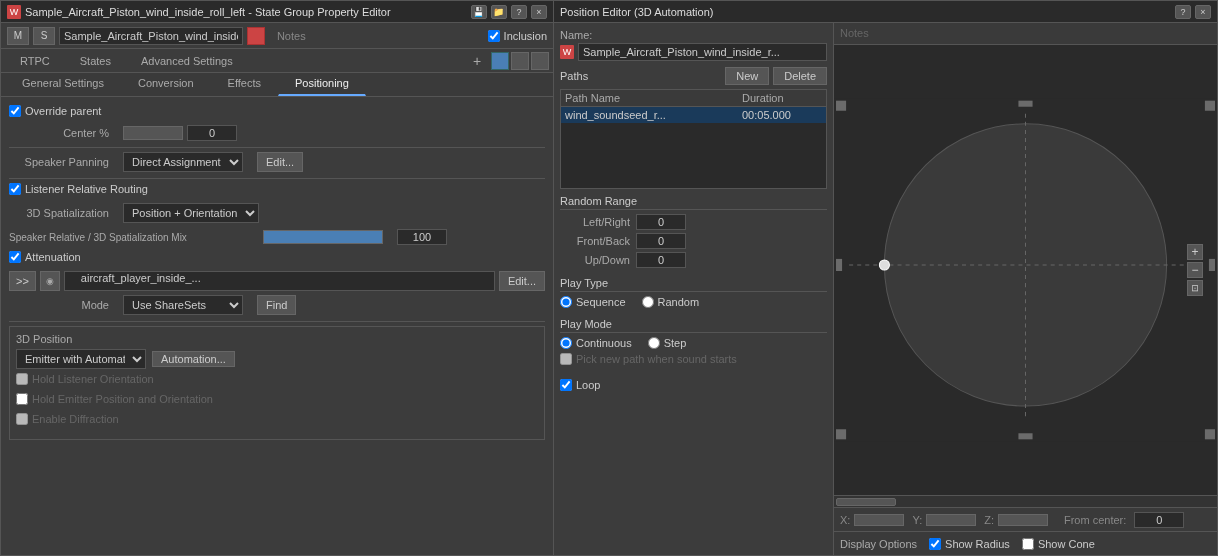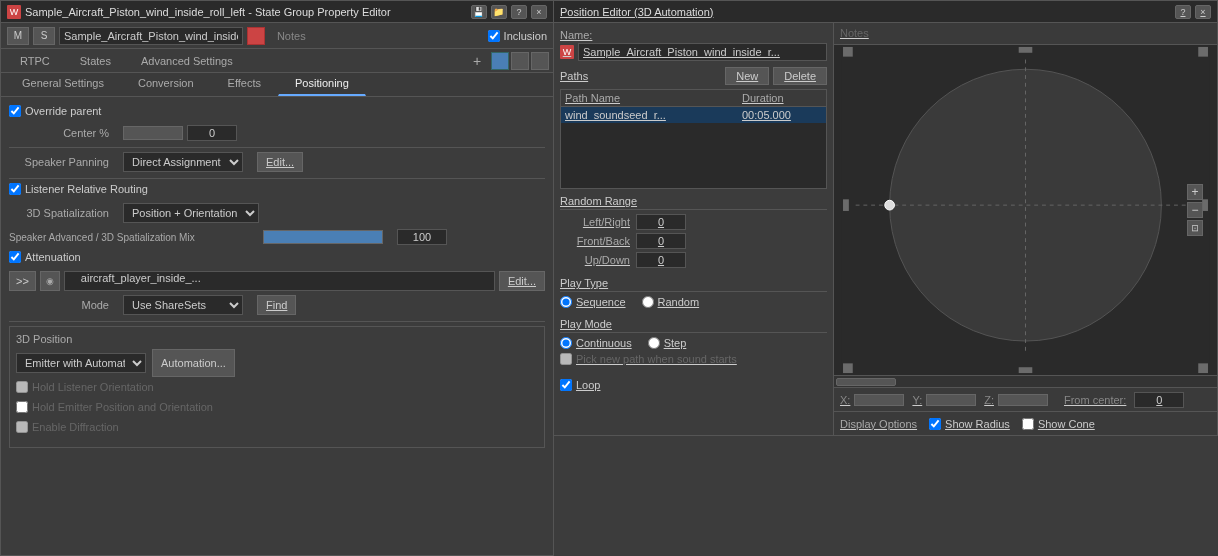--- a/index.html
+++ b/index.html
@@ -257,21 +257,20 @@
     }
 
     .edit-btn {
       background: #555;
       border: 1px solid #666;
       color: #ccc;
       height: 20px;
       padding: 0 8px;
       font-size: 11px;
       cursor: pointer;
-      text-decoration: underline;
     }
 
     .mix-slider {
       width: 120px;
       height: 14px;
       background: #1a5080;
       border: 1px solid #666;
       position: relative;
     }
     .mix-fill {
@@ -329,40 +328,39 @@
     .pos-row {
       display: flex;
       align-items: center;
       gap: 6px;
       margin-bottom: 4px;
     }
     .automation-btn {
       background: #555;
       border: 1px solid #666;
       color: #ccc;
-      height: 28px;
+      height: 16px;
       padding: 0 8px;
       font-size: 11px;
       cursor: pointer;
     }
     .disabled-text {
       color: #666;
       font-size: 11px;
     }
 
     
     .right-panel {
       flex: 1;
       background: #3c3c3c;
       border: 1px solid #555;
       border-left: none;
       display: flex;
       flex-direction: column;
-      height: 436px;
-      text-decoration: underline;
+      height: 556px;
     }
 
     .right-title-bar {
       background: #2a2a2a;
       display: flex;
       align-items: center;
       justify-content: space-between;
       padding: 3px 6px;
       height: 22px;
       border-bottom: 1px solid #555;
@@ -754,21 +752,21 @@
     </div>
 
     <div class="form-row">
       <span class="form-label">3D Spatialization</span>
       <select class="dropdown">
         <option>Position + Orientation</option>
       </select>
     </div>
 
     <div class="form-row">
-      <span style="font-size:10px;color:#aaa;width:240px;">Speaker Advanced / 3D Spatialization Mix</span>
+      <span style="font-size:10px;color:#aaa;width:240px;">Speaker Relative / 3D Spatialization Mix</span>
       <div class="mix-slider">
         <div class="mix-fill"></div>
       </div>
       <input class="num-input" type="text" value="100" style="">
     </div>
 
     <div class="checkbox-row">
       <input type="checkbox" id="atten" checked="" style="">
       <label for="atten">Attenuation</label>
     </div>

